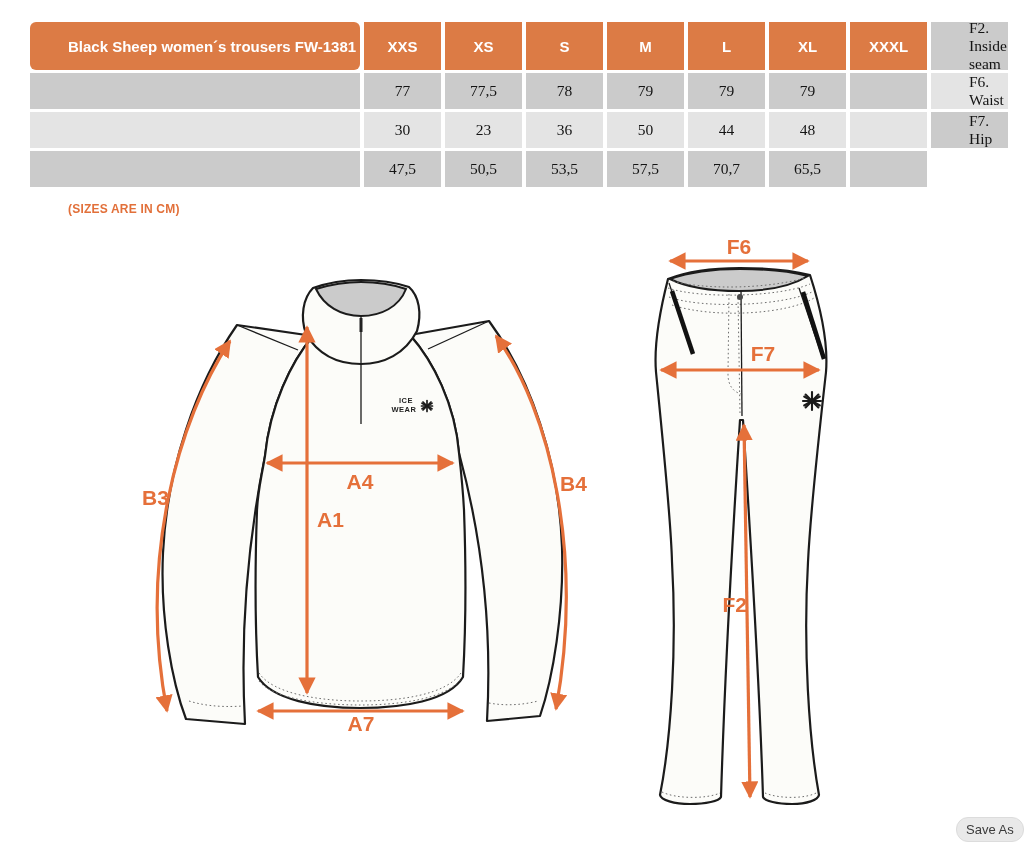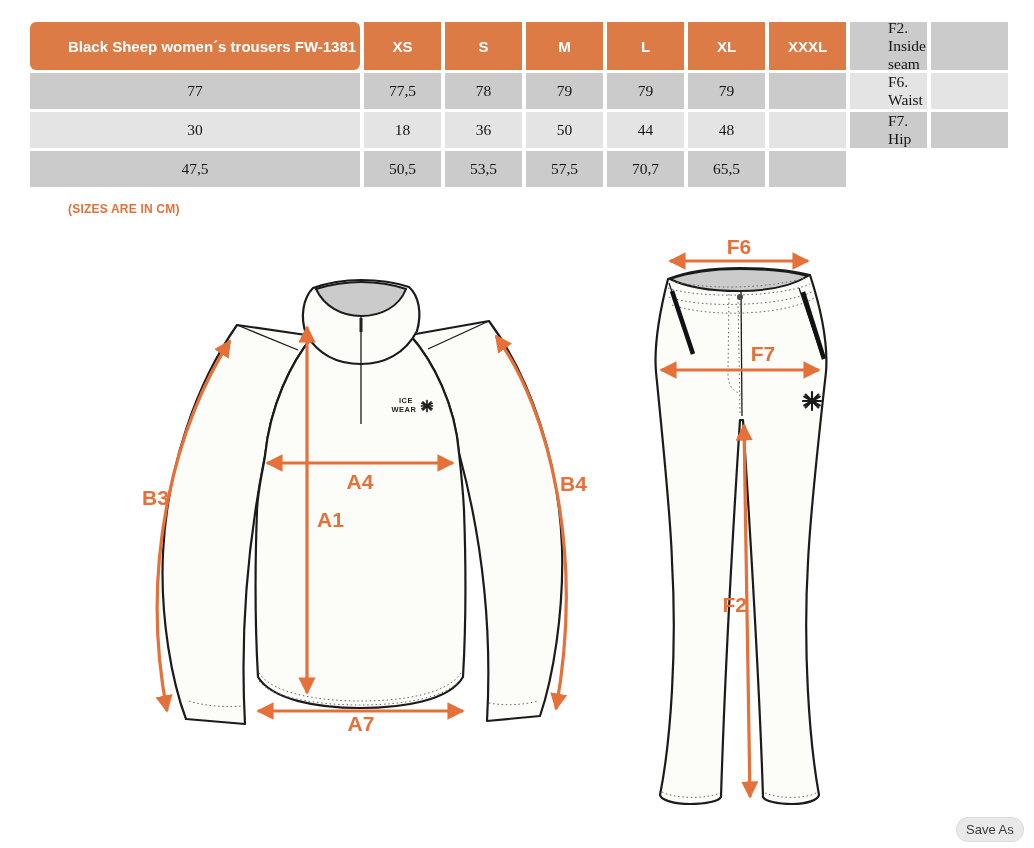--- a/index.html
+++ b/index.html
@@ -40,41 +40,42 @@
   #save-as{position:absolute;left:956px;top:817px;background:#e9e9e9;border:1px solid #dcdcdc;
       border-radius:12px;padding:4px 9px;font-size:13px;color:#3a3a3a;cursor:pointer;}
 </style>
 </head>
 <body>
 
 <div id="page">
 
   <div id="size-table">
     <div class="hcell title">Black Sheep women´s trousers FW-1381</div>
+    <div class="hcell">XXS</div>
     <div class="hcell">XS</div>
     <div class="hcell">S</div>
     <div class="hcell">M</div>
     <div class="hcell">L</div>
     <div class="hcell">XL</div>
     <div class="hcell">XXXL</div>
 
     <div class="cell label r-dark">F2. Inside seam</div>
     <div class="cell r-dark"></div>
     <div class="cell r-dark">77</div>
     <div class="cell r-dark">77,5</div>
     <div class="cell r-dark">78</div>
     <div class="cell r-dark">79</div>
     <div class="cell r-dark">79</div>
     <div class="cell r-dark">79</div>
     <div class="cell r-dark"></div>
 
     <div class="cell label r-light">F6. Waist</div>
     <div class="cell r-light"></div>
     <div class="cell r-light">30</div>
-    <div class="cell r-light">18</div>
+    <div class="cell r-light">23</div>
     <div class="cell r-light">36</div>
     <div class="cell r-light">50</div>
     <div class="cell r-light">44</div>
     <div class="cell r-light">48</div>
     <div class="cell r-light"></div>
 
     <div class="cell label r-dark">F7. Hip</div>
     <div class="cell r-dark"></div>
     <div class="cell r-dark">47,5</div>
     <div class="cell r-dark">50,5</div>

